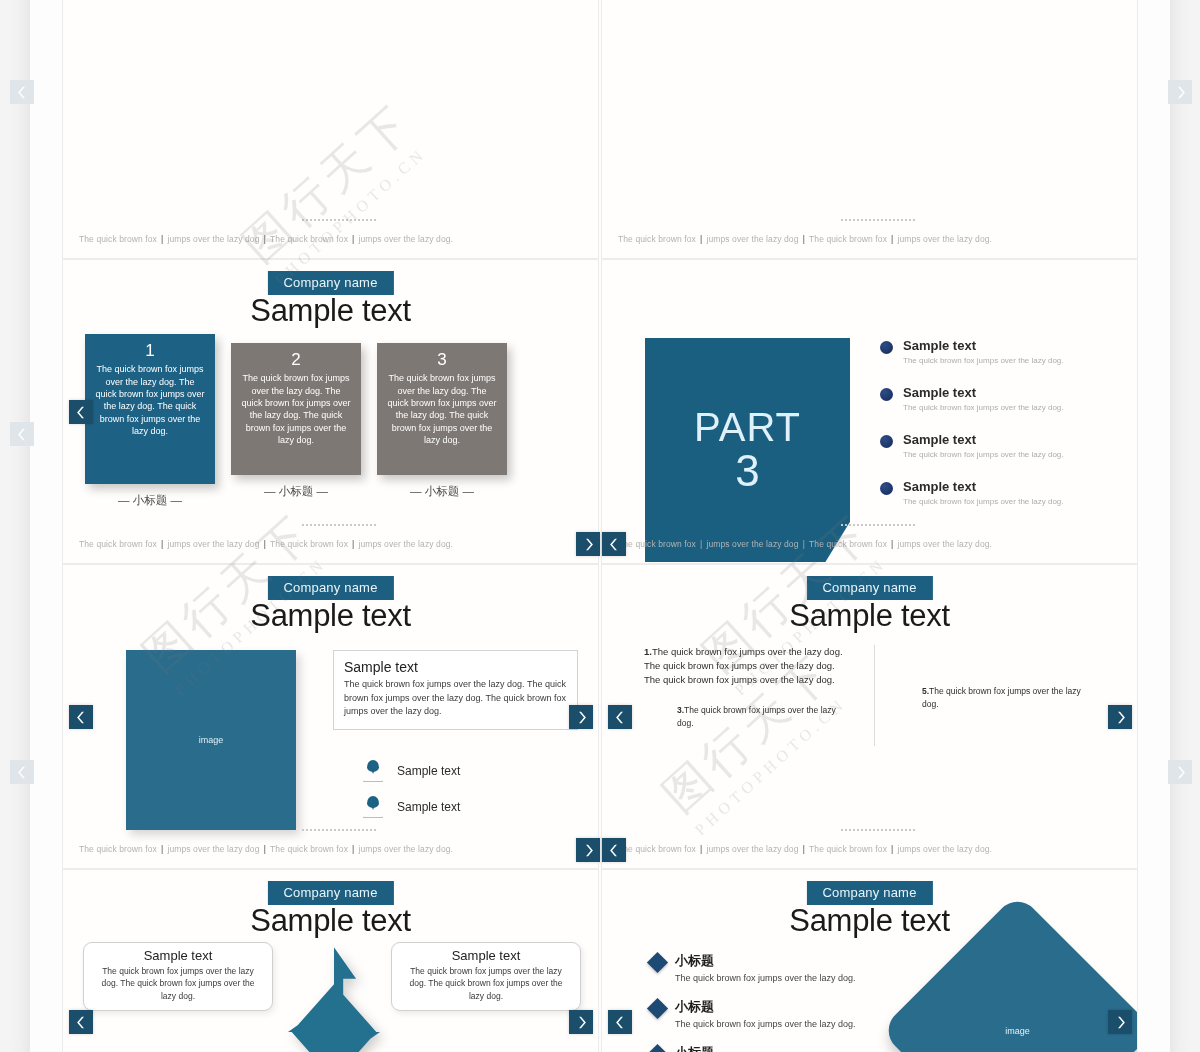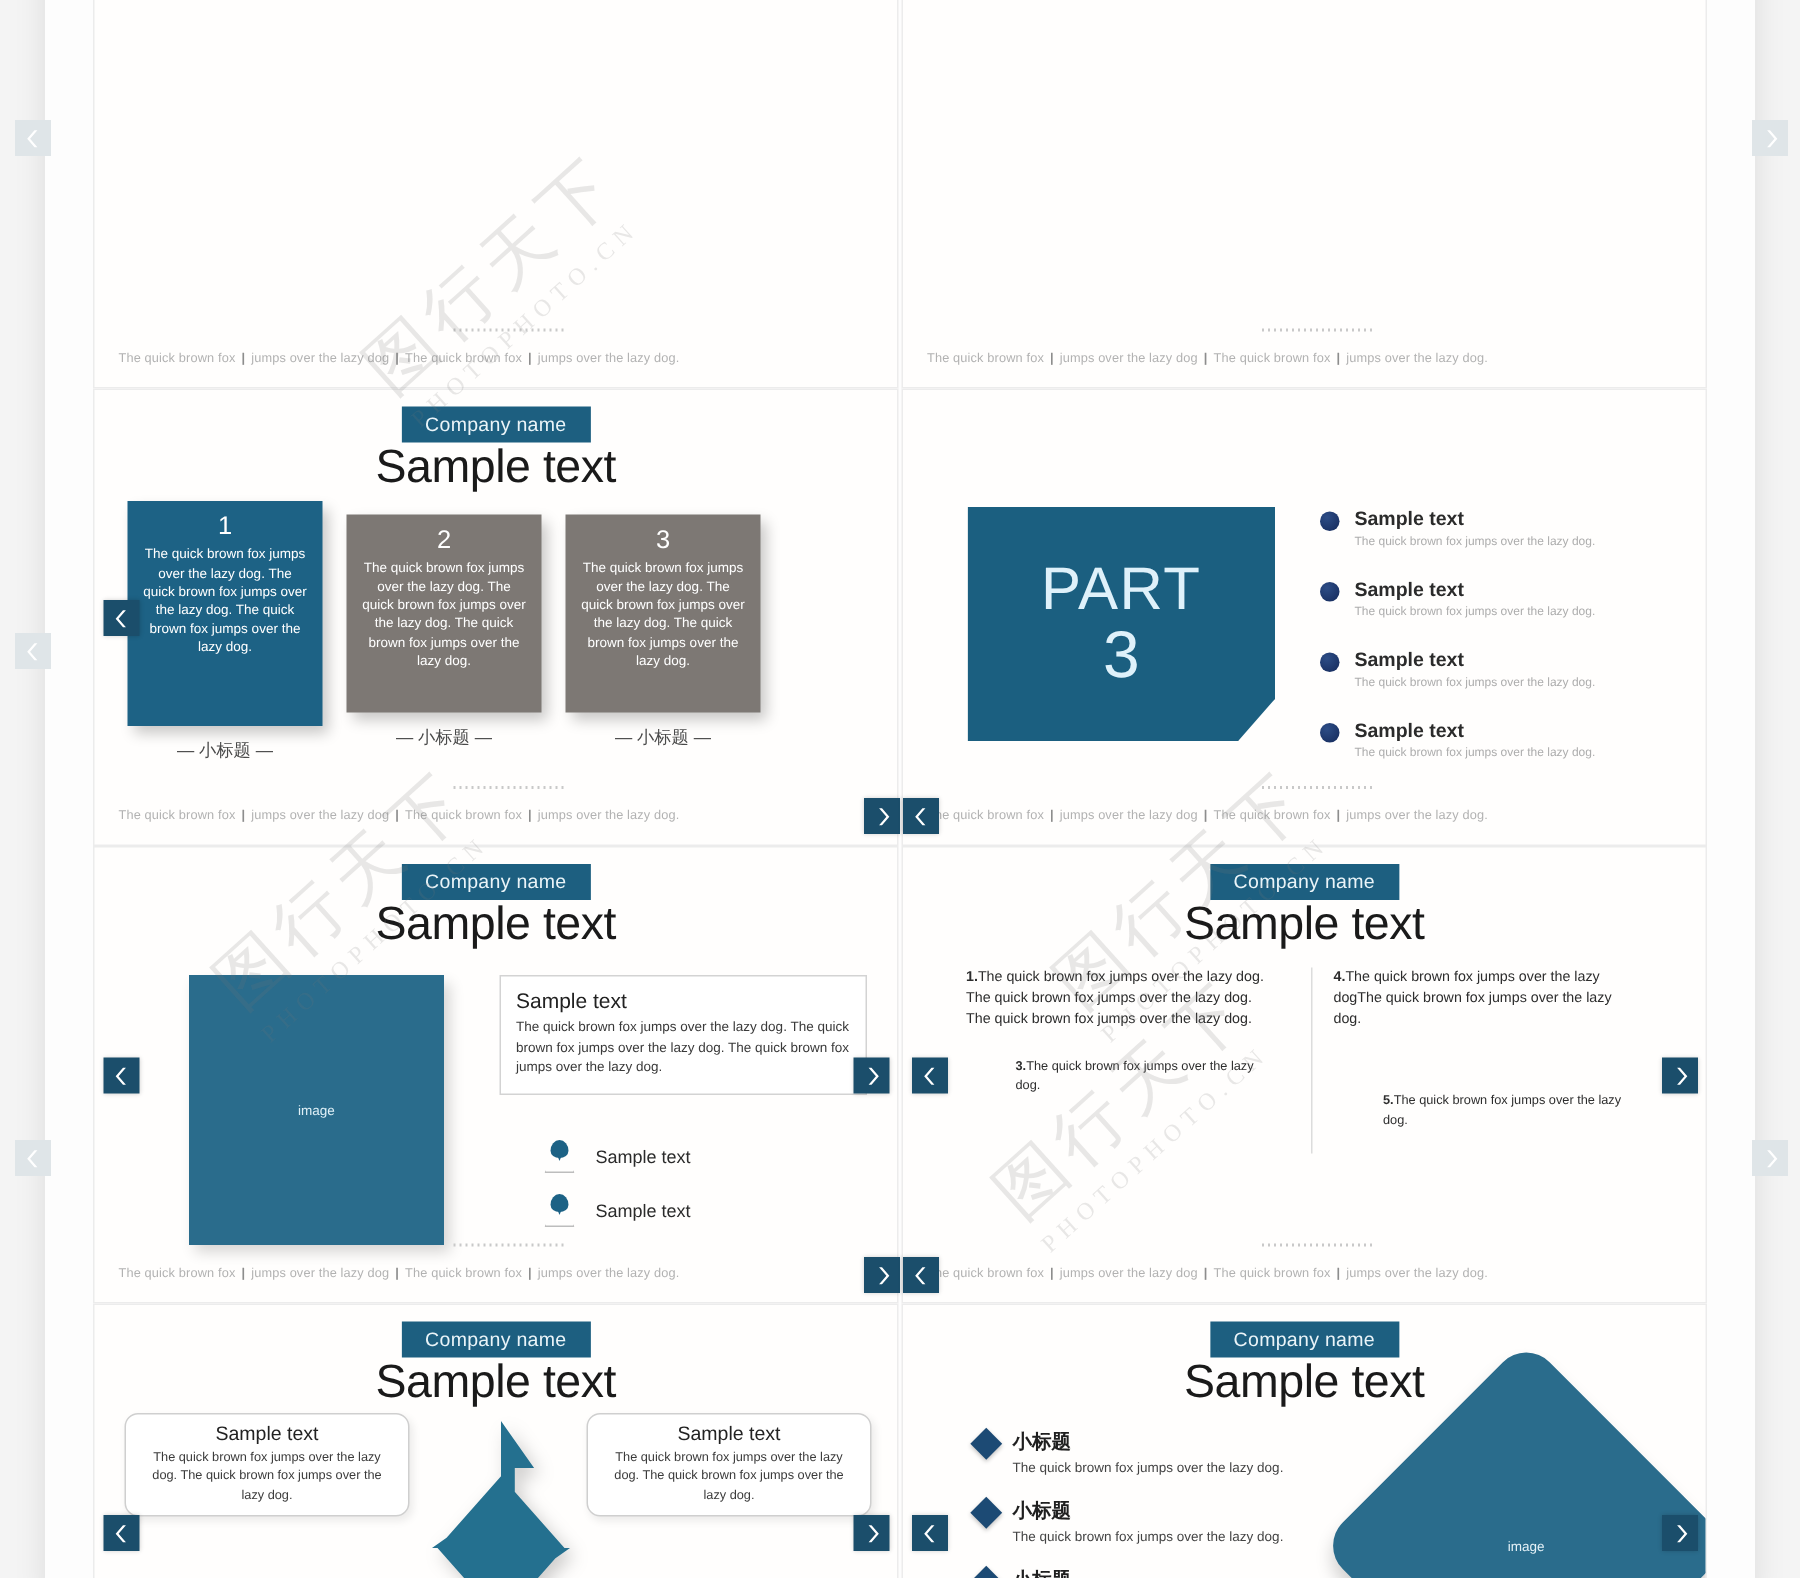--- a/index.html
+++ b/index.html
@@ -69,21 +69,21 @@
     min-height:132px;
   }
   .card.on { background:#1d6285; min-height:150px; margin-top:-9px; }
   .card.off { background:#7d7874; }
   .card .num { font-size:17px; line-height:1.3; font-weight:300; }
   .card .body { font-size:9px; line-height:1.38; margin-top:1px; }
   .subhead { margin-top:9px; font-size:11.5px; color:#494949; }
 
   
   .partbox {
-    position:absolute; left:43px; top:78px; width:205px; height:156px;
+    position:absolute; left:43px; top:78px; width:205px; height:224px;
     background:#1b5f80; color:#dff1fa;
     display:flex; flex-direction:column; align-items:center; justify-content:center;
     box-shadow:5px 6px 11px rgba(0,0,0,.22);
     clip-path:polygon(0 0, 100% 0, 100% 82%, 88% 100%, 0 100%);
   }
   .partbox .p1 { font-size:40px; font-weight:300; letter-spacing:1px; }
   .partbox .p2 { font-size:44px; font-weight:300; margin-top:-4px; }
   .blist { position:absolute; left:278px; top:78px; width:240px; }
   .bitem { display:flex; gap:10px; margin-bottom:20px; }
   .dot {
@@ -347,21 +347,20 @@
       <div class="slide">
         <div class="badge">Company name</div>
         <div class="stitle">Sample text</div>
 
         <div class="cols">
           <div class="col">
             <p><b>1.</b><span>The quick brown fox jumps over the lazy dog. The quick brown fox jumps over the lazy dog. The quick brown fox jumps over the lazy dog.</span></p>
             <p class="small"><b>3.</b><span>The quick brown fox jumps over the lazy dog.</span></p>
           </div>
           <div class="col right">
-            <p><b>4.</b><span>The quick brown fox jumps over the lazy dogThe quick brown fox jumps over the lazy dog.</span></p>
             <p class="small" style="margin-top:40px"><b>5.</b><span>The quick brown fox jumps over the lazy dog.</span></p>
           </div>
         </div>
 
         <div class="nav" style="left:6px; top:140px;">
           <svg viewBox="0 0 16 16">
               <path d="M11 1 L5 8 L11 15 L8.6 15 L2.6 8 L8.6 1 Z"></path>
             </svg>
         </div>
         <div class="nav" style="right:5px; top:140px;">

